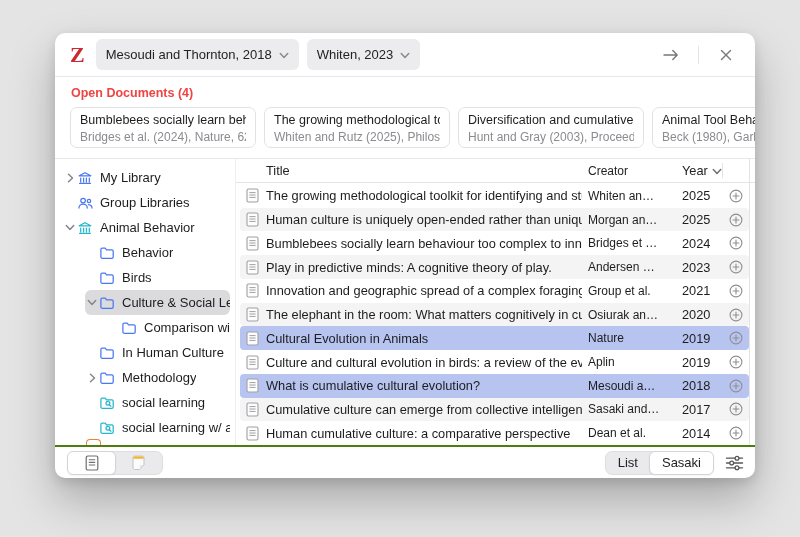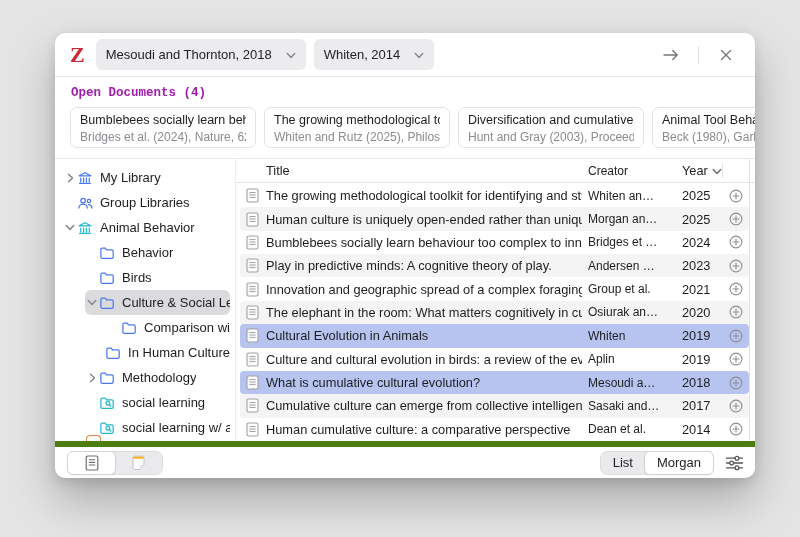--- a/index.html
+++ b/index.html
@@ -14,28 +14,28 @@
     box-shadow:0 22px 45px rgba(0,0,0,.26),0 4px 12px rgba(0,0,0,.12);
     display:flex;flex-direction:column;
   }
   
   .titlebar{flex:0 0 43px;display:flex;align-items:center;gap:9px;
     padding:0 16px 0 15px;border-bottom:1px solid #e8e8ea;}
   .logo{color:#cb2a33;font-family:"Liberation Serif",serif;font-weight:700;
     font-size:22px;line-height:1;margin-right:2px;}
   .tabs{display:flex;gap:8px;}
   .tab-pill{background:#ececee;border-radius:6px;height:31px;display:flex;
-    align-items:center;gap:14px;padding:0 10px;font-size:13px;color:#232325;cursor:default;}
+    align-items:center;gap:7px;padding:0 10px;font-size:13px;color:#232325;cursor:default;}
   .pill-chev{display:flex;margin-top:2px;}
   .tb-spacer{flex:1;}
   .tb-icon{width:26px;height:24px;display:flex;align-items:center;justify-content:center;}
   .tb-div{width:1px;height:18px;background:#e4e4e6;margin:0 5px;}
   
   .opendocs{flex:0 0 auto;padding:9px 0 10px 15px;border-bottom:1px solid #e8e8ea;}
-  .od-head{font-size:12.5px;font-weight:700;color:#a21caf;margin:0 0 7px 1px;font-family:Liberation Mono, monospace;}
+  .od-head{font-size:12.5px;font-weight:700;color:#ef4444;margin:0 0 7px 1px;}
   .od-cards{display:flex;gap:8px;height:41px;overflow:hidden;}
   .od-card{flex:0 0 186px;box-sizing:border-box;border:1px solid #e2e2e4;border-radius:7px;
     padding:3px 9px 0;background:#fff;min-width:0;}
   .od-title{font-size:12.5px;color:#1d1d1f;white-space:nowrap;overflow:hidden;line-height:18px;}
   .od-sub{font-size:12px;color:#8b8b90;white-space:nowrap;overflow:hidden;line-height:16px;}
   
   .main{flex:1;display:flex;min-height:0;position:relative;}
   .main::after{content:'';position:absolute;right:5px;top:0;bottom:0;width:1px;background:#e3e3e5;}
   .sidebar{flex:0 0 181px;box-sizing:border-box;padding:6px 5px 0 8px;
     border-right:1px solid #eeeeef;overflow:hidden;position:relative;}
@@ -56,21 +56,21 @@
   .c-creator{flex:0 0 94px;box-sizing:border-box;padding-left:6px;white-space:nowrap;overflow:hidden;font-size:12px;}
   .c-year{flex:0 0 46px;box-sizing:border-box;padding-left:6px;display:flex;align-items:center;gap:4px;font-size:12.8px;}
   .c-plus{flex:1;display:flex;align-items:center;justify-content:center;}
   .t-header .c-plus{border-left:1px solid #e4e4e6;align-self:center;height:15px;}
   .t-header{font-size:12.8px;color:#232325;}
   .t-body{flex:1;display:flex;flex-direction:column;padding-top:1px;}
   .row{flex:1;border-radius:4px;min-height:0;}
   .row.alt{background:#f4f4f5;}
   .row.selected{background:#b7c4f0;}
   
-  .footer{flex:0 0 31px;border-top:6px solid #4d7c0f;display:flex;align-items:center;
+  .footer{flex:0 0 31px;border-top:2px solid #4d7c0f;display:flex;align-items:center;
     padding:0 11px 0 12px;}
   .seg{display:flex;background:#eaeaec;border:1px solid #dededf;border-radius:7px;
     height:24px;box-sizing:border-box;align-items:stretch;}
   .seg-btn{display:flex;align-items:center;justify-content:center;font-size:13px;
     color:#232325;cursor:default;}
   .seg-btn.sel{background:#fff;border:1px solid #d4d4d6;border-radius:6px;margin:-1px;
     box-shadow:0 1px 2px rgba(0,0,0,.05);}
   .seg-icon-btn{width:47px;}
   .seg-text-btn{padding:0 12px;}
   .f-spacer{flex:1;}
@@ -87,21 +87,21 @@
 
     <div class="tab-pill">
           <span class="tab-label">Mesoudi and Thornton, 2018</span>
           <span class="pill-chev">
             <svg width="10" height="7" viewBox="0 0 10 7">
               <path d="M1.3 1.5 5 5.5 8.7 1.5" fill="none" stroke="#8a8a8f" stroke-width="1.5" stroke-linecap="round" stroke-linejoin="round"></path>
             </svg>
           </span>
         </div>
         <div class="tab-pill">
-          <span class="tab-label">Whiten, 2014</span>
+          <span class="tab-label">Whiten, 2023</span>
           <span class="pill-chev">
             <svg width="10" height="7" viewBox="0 0 10 7">
               <path d="M1.3 1.5 5 5.5 8.7 1.5" fill="none" stroke="#8a8a8f" stroke-width="1.5" stroke-linecap="round" stroke-linejoin="round"></path>
             </svg>
           </span>
         </div>
       </div>
     <div class="tb-spacer"></div>
     <div class="tb-icon">
         <svg width="18" height="14" viewBox="0 0 18 14">
@@ -224,21 +224,21 @@
         </div>
         <div class="side-item" style="margin-left: 44px;">
           <span class="chev-slot"></span>
           <span class="icon-slot">
             <svg width="16" height="16" viewBox="0 0 16 16">
               <path d="M1.9 4.5c0-.8.6-1.4 1.4-1.4h2.9l1.3 1.7h5.3c.8 0 1.4.6 1.4 1.4v5.7c0 .8-.6 1.4-1.4 1.4H3.3c-.8 0-1.4-.6-1.4-1.4z" fill="none" stroke="#4a78f0" stroke-width="1.25" stroke-linejoin="round"></path>
             </svg>
           </span>
           <span class="side-label">Comparison wit…</span>
         </div>
-        <div class="side-item" style="margin-left: 22px; justify-content: flex-end;">
+        <div class="side-item" style="margin-left: 22px;">
           <span class="chev-slot"></span>
           <span class="icon-slot">
             <svg width="16" height="16" viewBox="0 0 16 16">
               <path d="M1.9 4.5c0-.8.6-1.4 1.4-1.4h2.9l1.3 1.7h5.3c.8 0 1.4.6 1.4 1.4v5.7c0 .8-.6 1.4-1.4 1.4H3.3c-.8 0-1.4-.6-1.4-1.4z" fill="none" stroke="#4a78f0" stroke-width="1.25" stroke-linejoin="round"></path>
             </svg>
           </span>
           <span class="side-label">In Human Culture</span>
         </div>
         <div class="side-item" style="margin-left: 22px; align-items: center;">
           <span class="chev-slot">
@@ -402,21 +402,21 @@
             </span>
           </div>
           <div class="row selected">
             <span class="c-icon">
               <svg width="13" height="15" viewBox="0 0 13 15">
                 <rect x="1" y="1" width="11" height="13" rx="1.5" fill="#fdfdfd" stroke="#a0a0a5" stroke-width="1.1"></rect>
                 <path d="M3.4 4.6h6.2M3.4 7h6.2M3.4 9.4h6.2" stroke="#a0a0a5" stroke-width="1"></path>
               </svg>
             </span>
             <span class="c-title">Cultural Evolution in Animals</span>
-            <span class="c-creator">Whiten</span>
+            <span class="c-creator">Nature</span>
             <span class="c-year">2019</span>
             <span class="c-plus">
               <svg width="14" height="14" viewBox="0 0 14 14">
                 <circle cx="7" cy="7" r="5.9" fill="none" stroke="#8e8e93" stroke-width="1.1"></circle>
                 <path d="M7 4.1v5.8M4.1 7h5.8" stroke="#8e8e93" stroke-width="1.1" stroke-linecap="round"></path>
               </svg>
             </span>
           </div>
           <div class="row">
             <span class="c-icon">
@@ -502,21 +502,21 @@
           <svg width="15" height="16" viewBox="0 0 15 16">
             <path d="M2 2.6c0-.8.7-1.5 1.5-1.5h8c.8 0 1.5.7 1.5 1.5v7.3L8.7 14.5H3.5c-.8 0-1.5-.7-1.5-1.5z" fill="#fbfbfc" stroke="#c3c3c8" stroke-width="1"></path>
             <path d="M2.4 2.7c0-.7.5-1.2 1.2-1.2h7.8c.7 0 1.2.5 1.2 1.2v1.1H2.4z" fill="#f7b32b"></path>
             <path d="M12.6 10.2 8.9 14.2v-4z" fill="#e4e4e9"></path>
           </svg>
         </div>
     </div>
     <div class="f-spacer"></div>
     <div class="seg">
       <div class="seg-btn seg-text-btn">List</div>
-      <div class="seg-btn seg-text-btn sel">Morgan</div>
+      <div class="seg-btn seg-text-btn sel">Sasaki</div>
     </div>
     <div class="sliders-btn">
         <svg width="19" height="16" viewBox="0 0 19 16">
           <g stroke="#55555a" stroke-width="1.3" stroke-linecap="round" fill="#fff">
             <path d="M1.5 3.2h16"></path>
             <circle cx="12" cy="3.2" r="1.9"></circle>
             <path d="M1.5 8h16"></path>
             <circle cx="6.7" cy="8" r="1.9"></circle>
             <path d="M1.5 12.8h16"></path>
             <circle cx="12" cy="12.8" r="1.9"></circle>

